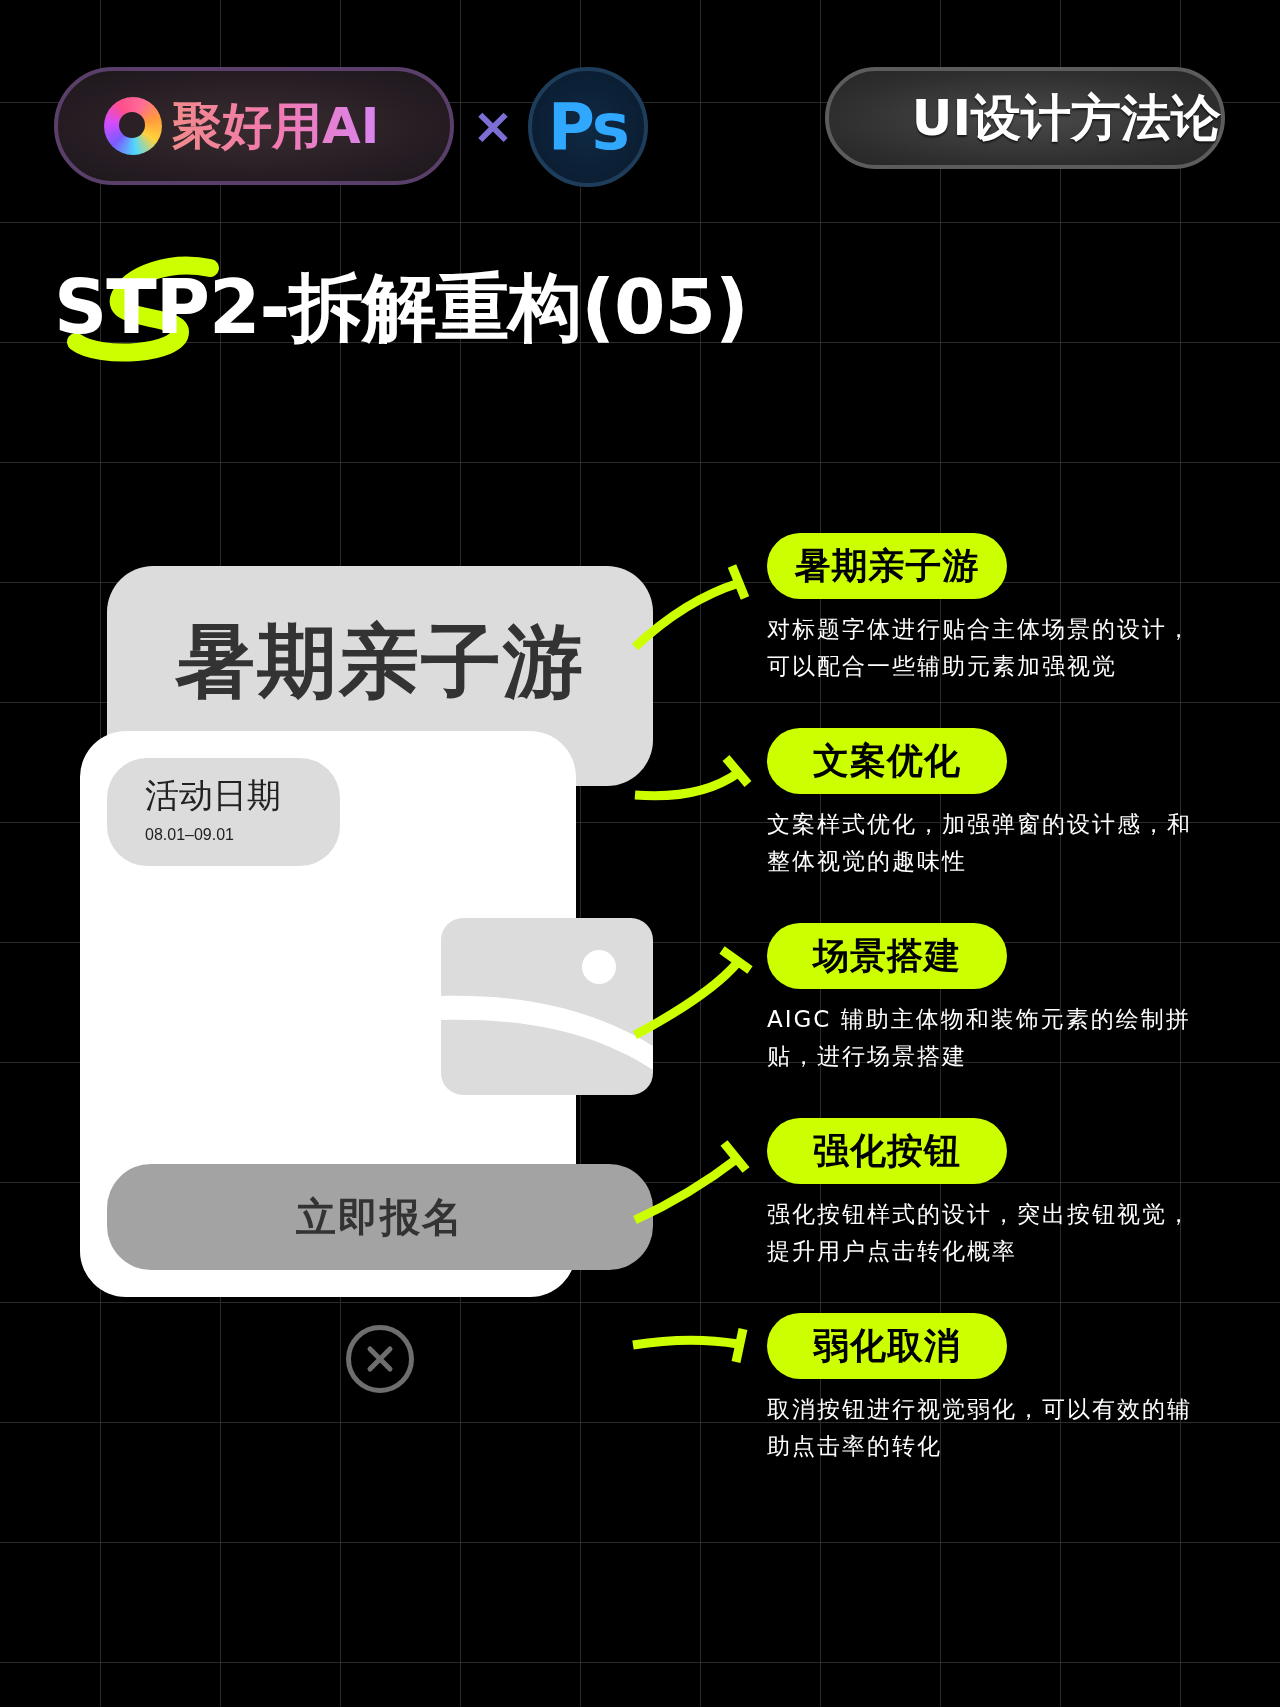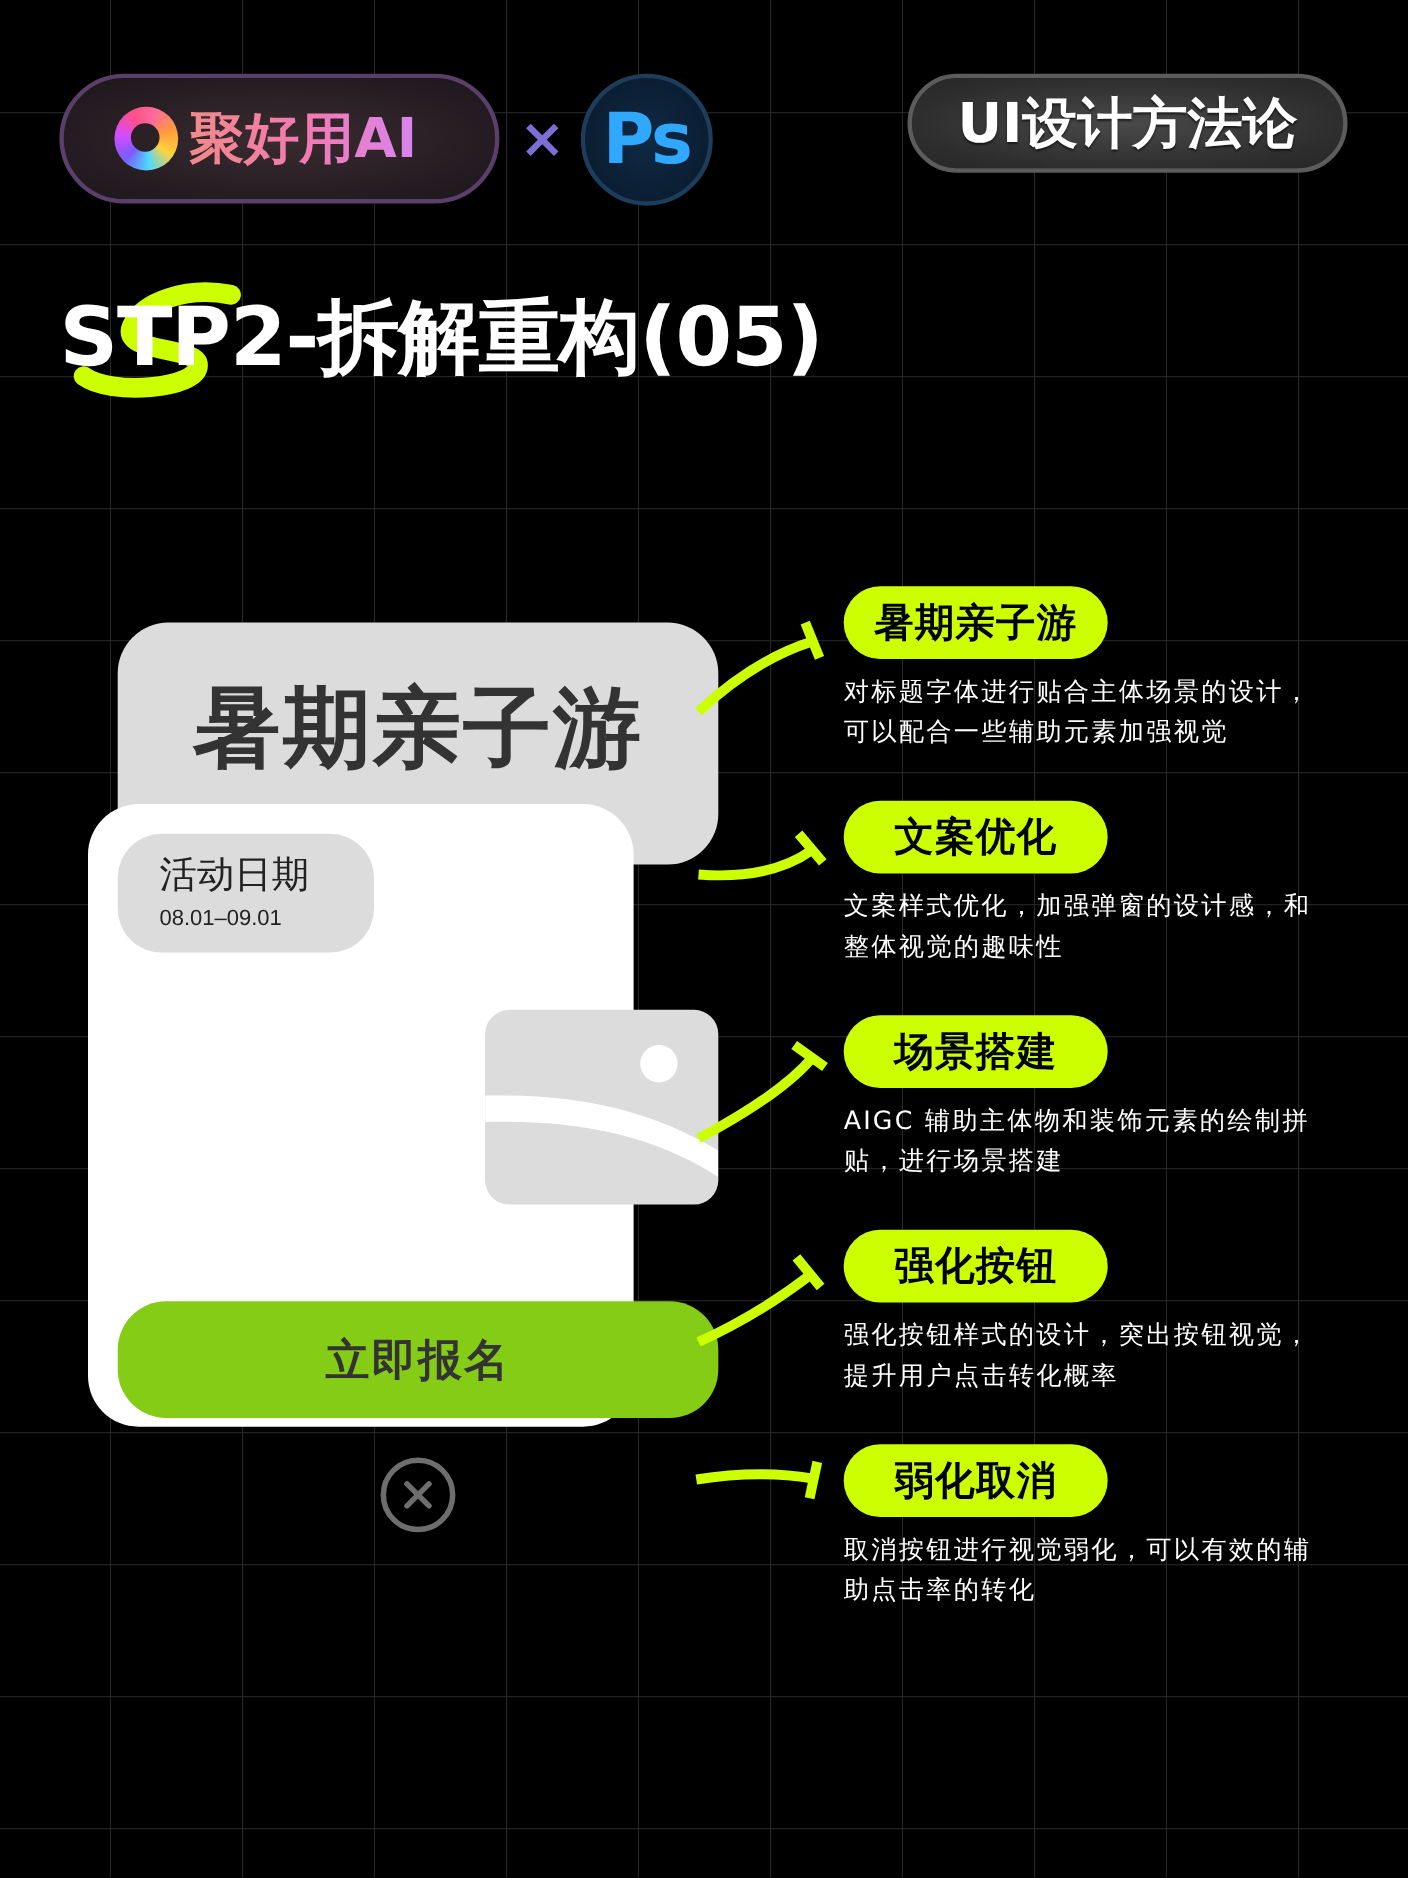--- a/index.html
+++ b/index.html
@@ -40,24 +40,24 @@
     color: #7b6fd6; font-weight: bold; text-align: center;
   }
   .ps-badge {
     left: 528px; top: 67px; width: 120px; height: 120px; box-sizing: border-box; border-radius: 50%;
     background: radial-gradient(circle at 50% 50%, #0f2a44 0%, #0b1e33 70%);
     border: 4px solid #1d3d5a;
     display: flex; align-items: center; justify-content: center;
   }
   .ps-text { color: #31a8ff; font-size: 64px; font-weight: bold; font-family: "DejaVu Sans", sans-serif; letter-spacing: -2px; }
   .series-pill {
-    left: 825px; top: 67px; width: 400px; height: 90px; box-sizing: border-box; border-radius: 59px;
+    left: 825px; top: 67px; width: 400px; height: 102px; box-sizing: border-box; border-radius: 59px;
     border: 4px solid #5c5c5c;
     background: radial-gradient(ellipse at 50% 50%, #4a4a4a 0%, #2e2e2e 70%, #262626 100%);
-    display: flex; align-items: center; justify-content: center;
+    display: flex; align-items: center; justify-content: flex-end;
   }
   .series-text { color: #fff; font-size: 50px; font-weight: bold; white-space: nowrap; text-shadow: 0 2px 2px rgba(0,0,0,.6); }
 
   
   .swash { left: 60px; top: 256px; width: 200px; height: 110px; }
   .page-title {
     left: 54px; top: 262px; font-size: 74px; line-height: 90px; font-weight: bold; color: #fff;
     white-space: nowrap; letter-spacing: -1px;
   }
 
@@ -69,26 +69,26 @@
     position: absolute; left: 0; right: 0; top: 46px; text-align: center; font-size: 80px; font-weight: bold;
     color: #333; line-height: 100px; letter-spacing: 2px;
   }
   .body-card {
     left: 80px; top: 731px; width: 496px; height: 566px; border-radius: 46px; background: #fff;
   }
   .date-chip {
     left: 27px; top: 27px; width: 233px; height: 108px; border-radius: 40px; background: #dcdcdc;
   }
   .date-label { position: absolute; left: 38px; top: 16px; font-size: 34px; color: #222; line-height: 42px; white-space: nowrap; }
-  .date-value { position: absolute; left: 38px; top: 62px; font-size: 20px; color: #222; line-height: 30px; font-family: "Liberation Sans", sans-serif; white-space: nowrap; }
+  .date-value { position: absolute; left: 38px; top: 62px; font-size: 16px; color: #222; line-height: 30px; font-family: "Liberation Sans", sans-serif; white-space: nowrap; }
   .img-placeholder {
     left: 361px; top: 187px; width: 212px; height: 177px; border-radius: 22px; background: #dcdcdc; overflow: hidden;
   }
   .cta-button {
-    left: 27px; top: 452px; width: 546px; height: 106px; border-radius: 44px; background: #84cc16;
+    left: 27px; top: 433px; width: 546px; height: 106px; border-radius: 44px; background: #a3a3a3;
     display: flex; align-items: center; justify-content: center; cursor: pointer;
   }
   .cta-text { font-size: 40px; font-weight: bold; color: #333; letter-spacing: 2px; }
   .close-btn {
     left: 346px; top: 1325px; width: 68px; height: 68px; box-sizing: border-box; border-radius: 50%;
     border: 5px solid #6e6e6e; display: flex; align-items: center; justify-content: center; cursor: pointer;
   }
 
   
   .note { left: 767px; width: 470px; }

